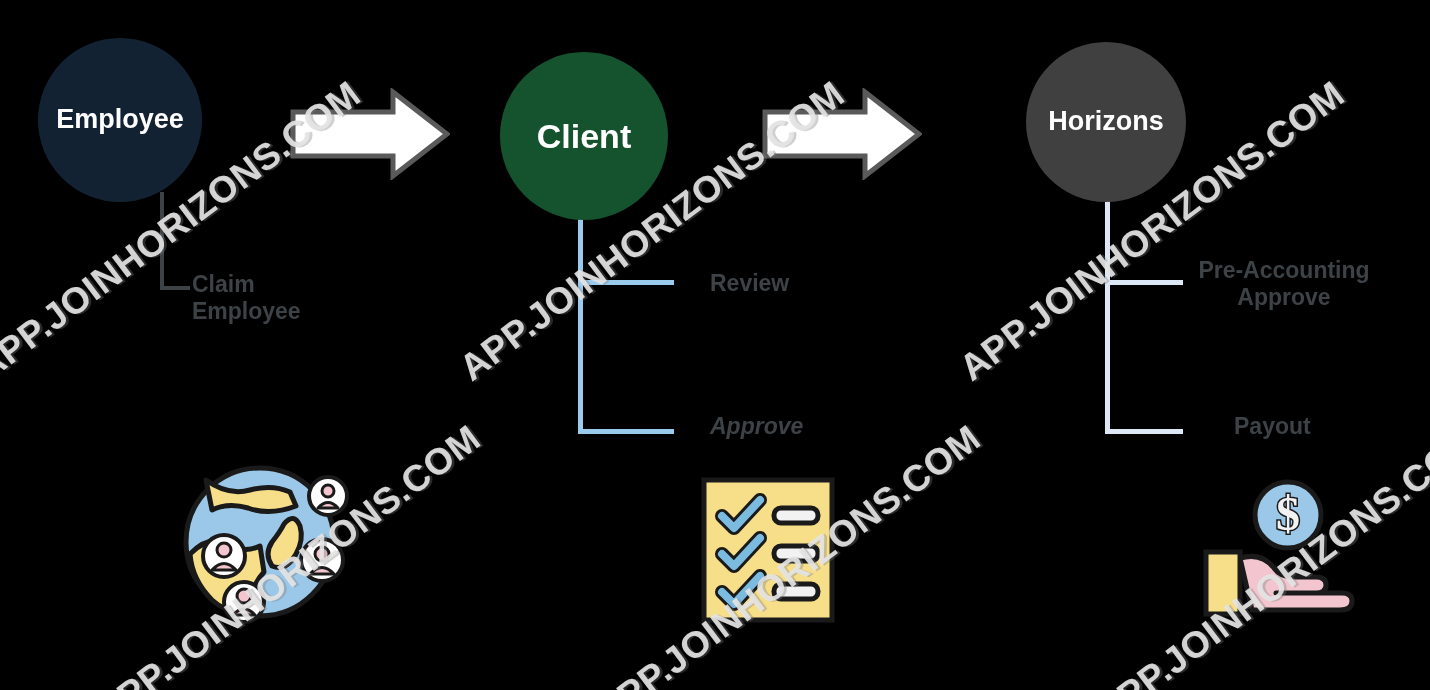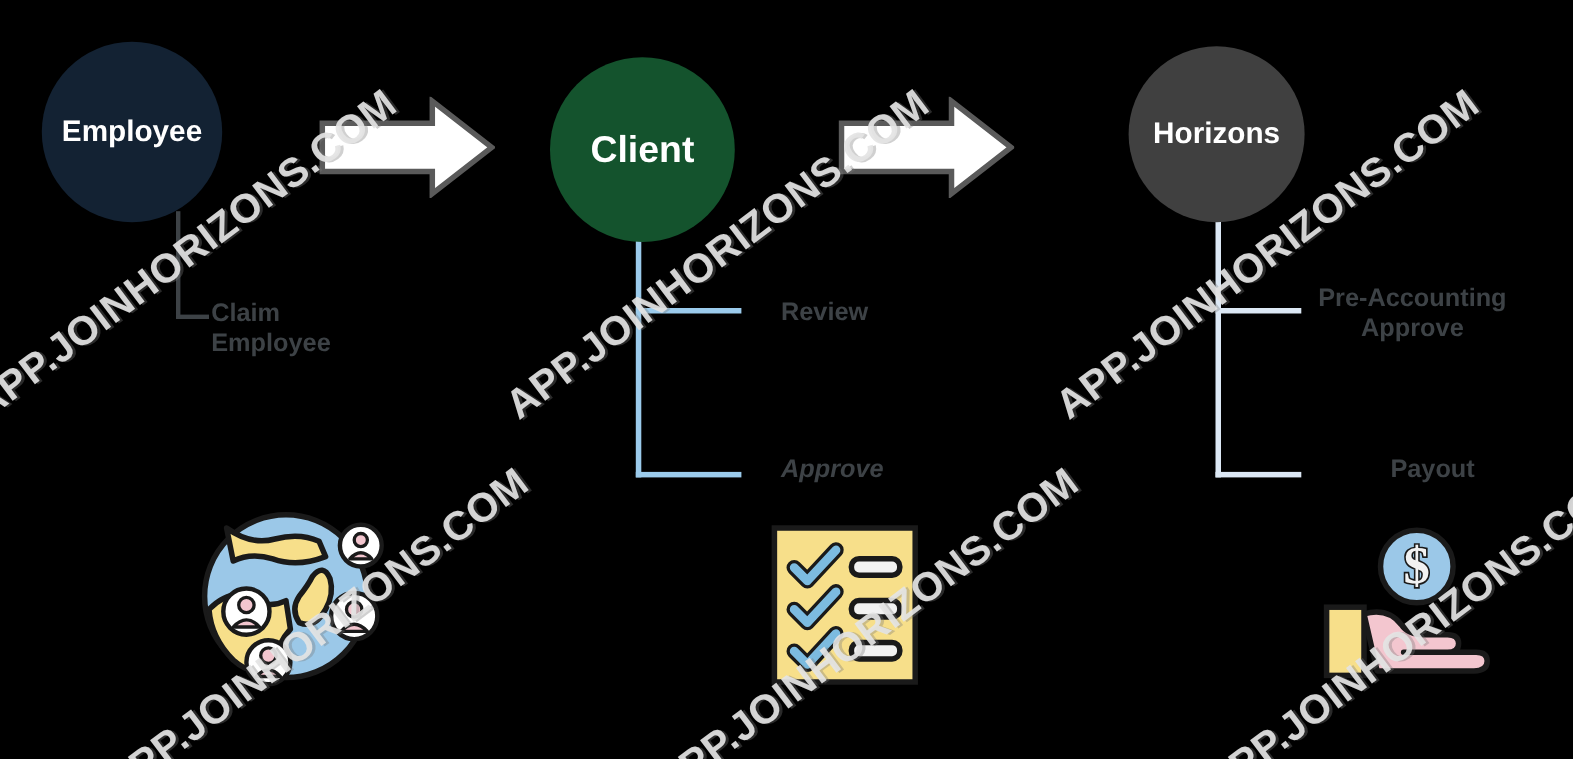--- a/index.html
+++ b/index.html
@@ -190,21 +190,21 @@
     <div class="conn-v" style="left:1105px; top:180px; width:5px; height:254px; background:#dce8f5;"></div>
     <div class="conn-h" style="left:1105px; top:280px; width:78px; height:5px; background:#dce8f5;"></div>
     <div class="conn-h" style="left:1105px; top:429px; width:78px; height:5px; background:#dce8f5;"></div>
 
     <div class="node-circle" style="left:1026px; top:42px; width:160px; height:160px; background:#404040; font-size:27px;">
       <span class="node-text">Horizons</span>
     </div>
 
     <div class="branch-label center" style="left:1186px; top:257px; width:196px;">Pre-Accounting
 Approve</div>
-    <div class="branch-label" style="left:1264px; top:413px;">Payout</div>
+    <div class="branch-label" style="left:1234px; top:413px;">Payout</div>
 
     <div class="illo" style="left:1200px; top:478px; width:166px; height:140px;">
       <svg viewBox="0 0 166 140" width="166" height="140" aria-hidden="true">
         <circle cx="88" cy="37" r="33" fill="#9bc8e8" stroke="#1a1a1a" stroke-width="5"></circle>
         <text x="88" y="52" text-anchor="middle" font-family="'Liberation Serif', serif" font-size="48" font-weight="700" fill="#f2f2f2" stroke="#1a1a1a" stroke-width="3" paint-order="stroke">$</text>
         <path d="M40 80 q22 -6 34 10 q6 9 20 9 l22 0 q10 0 10 8 q0 8 -10 8 l-40 0 l66 0 q10 0 10 8 q0 9 -12 9 l-88 0 z" fill="#f3c6cf" stroke="#1a1a1a" stroke-width="5" stroke-linejoin="round"></path>
         <rect x="6" y="74" width="34" height="62" fill="#f7df8a" stroke="#1a1a1a" stroke-width="5"></rect>
       </svg>
     </div>
   </div>

